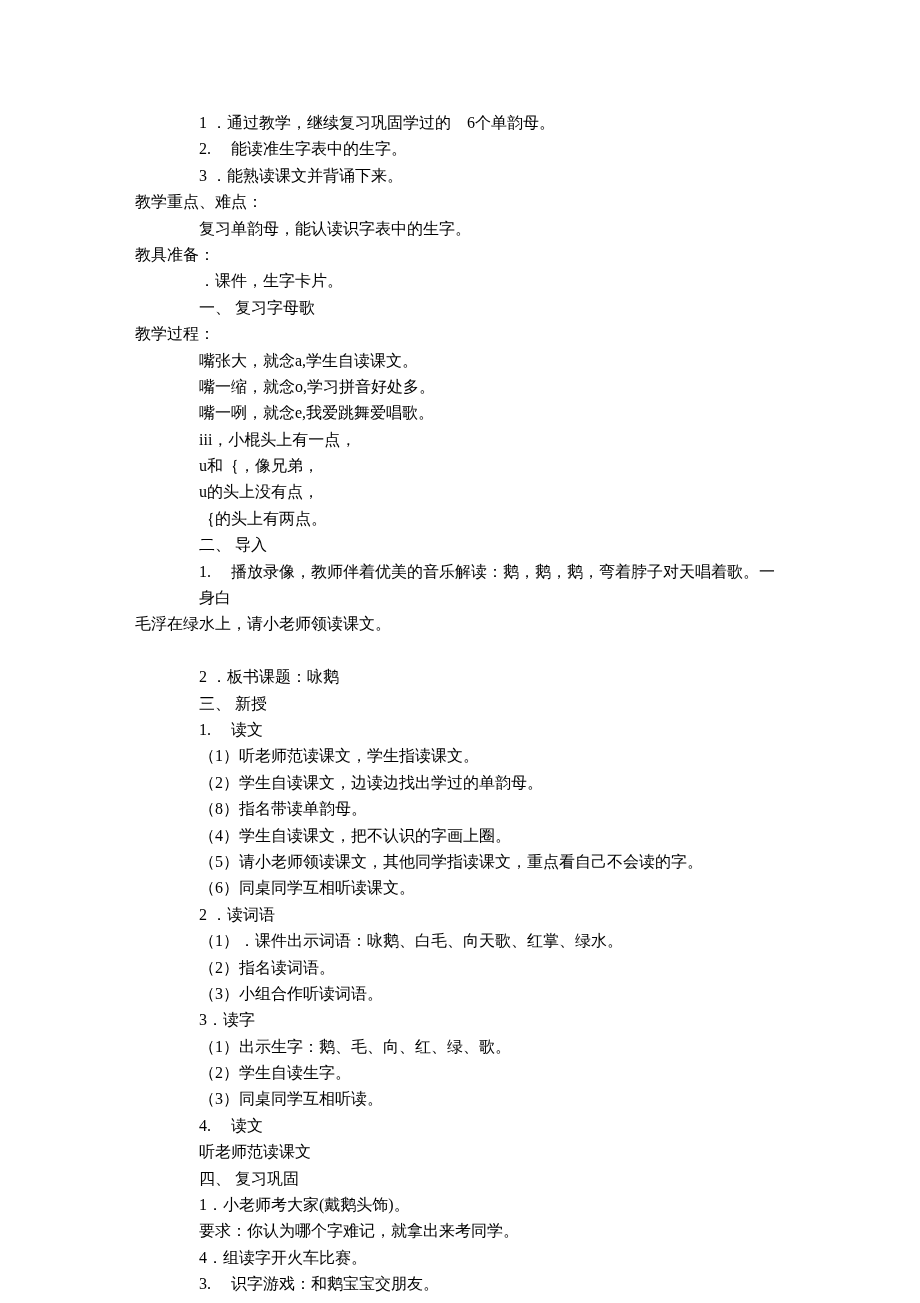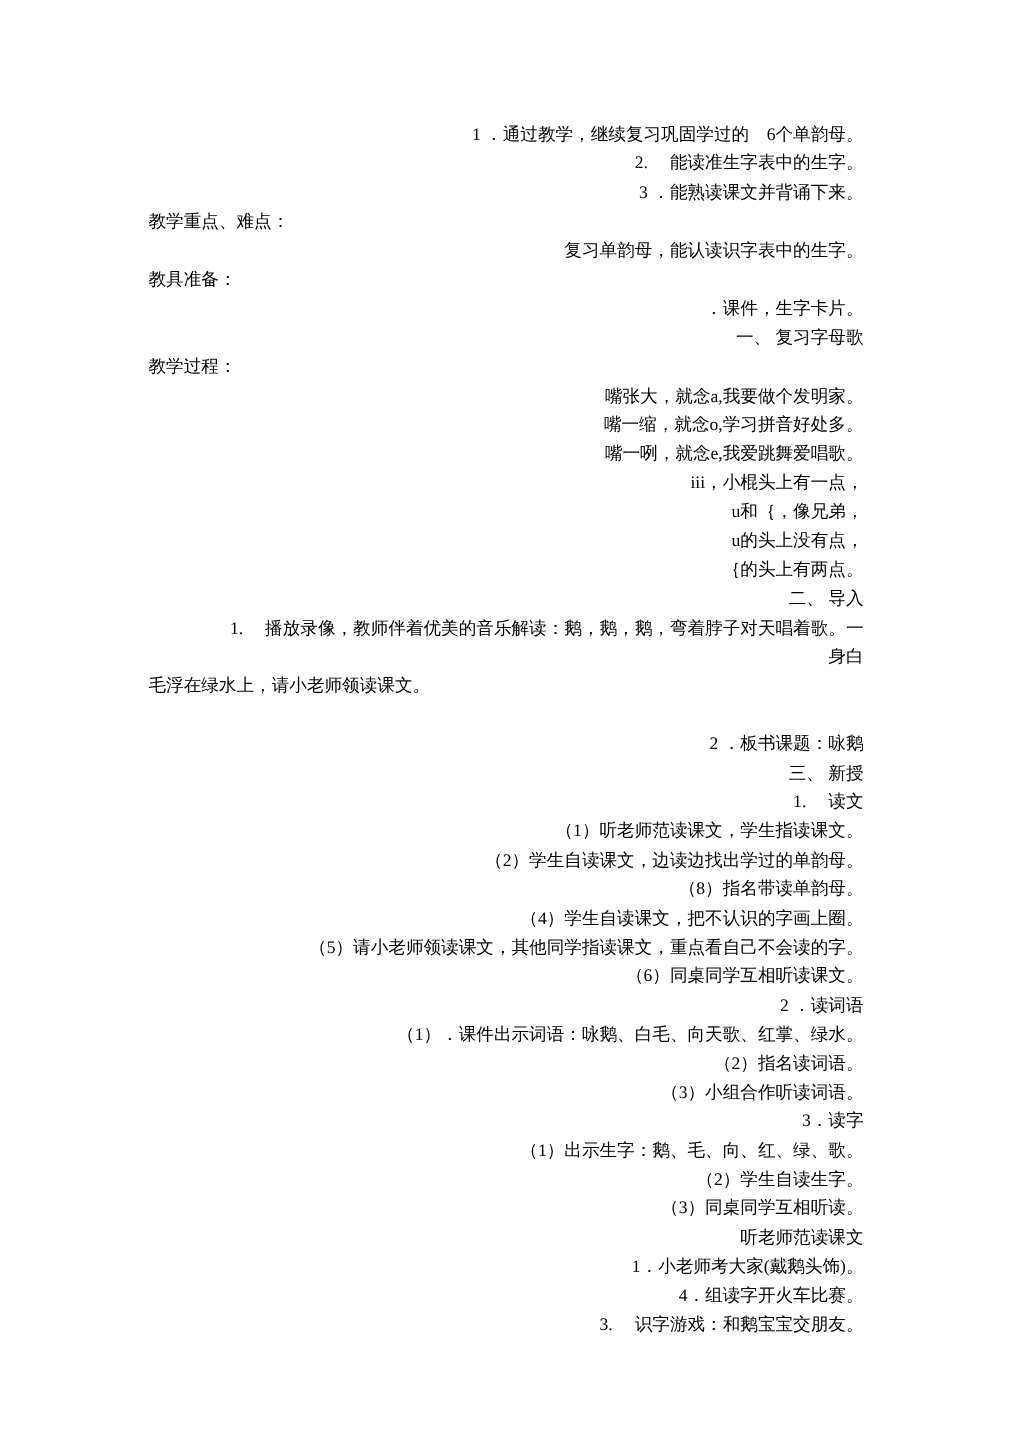--- a/index.html
+++ b/index.html
@@ -13,38 +13,38 @@
       line-height: 1.65;
       width: 920px;
     }
     .page {
       padding: 110px 135px 60px 135px;
     }
     .line {
       display: block;
       white-space: pre-wrap;
     }
-    .indent-2 { padding-left: 4em; text-align: right; }
+    .indent-2 { padding-left: 4em; }
     .blank-line { height: 1.65em; }
   </style>
 </head>
 <body>
 
 <div class="page">
   <div id="content">
       <div class="line indent-2">1 ．通过教学，继续复习巩固学过的　6个单韵母。</div>
       <div class="line indent-2">2.　 能读准生字表中的生字。</div>
       <div class="line indent-2">3 ．能熟读课文并背诵下来。</div>
       <div class="line ">教学重点、难点：</div>
       <div class="line indent-2">复习单韵母，能认读识字表中的生字。</div>
       <div class="line ">教具准备：</div>
       <div class="line indent-2">．课件，生字卡片。</div>
       <div class="line indent-2">一、 复习字母歌</div>
       <div class="line ">教学过程：</div>
-      <div class="line indent-2">嘴张大，就念a,我要做个发明家。</div>
+      <div class="line indent-2">嘴张大，就念a,学生自读课文。</div>
       <div class="line indent-2">嘴一缩，就念o,学习拼音好处多。</div>
       <div class="line indent-2">嘴一咧，就念e,我爱跳舞爱唱歌。</div>
       <div class="line indent-2">iii，小棍头上有一点，</div>
       <div class="line indent-2">u和｛，像兄弟，</div>
       <div class="line indent-2">u的头上没有点，</div>
       <div class="line indent-2">｛的头上有两点。</div>
       <div class="line indent-2">二、 导入</div>
       <div class="line indent-2">1.　 播放录像，教师伴着优美的音乐解读：鹅，鹅，鹅，弯着脖子对天唱着歌。一身白</div>
       <div class="line ">毛浮在绿水上，请小老师领读课文。</div>
       <div class="blank-line"></div>
@@ -58,18 +58,21 @@
       <div class="line indent-2">（5）请小老师领读课文，其他同学指读课文，重点看自己不会读的字。</div>
       <div class="line indent-2">（6）同桌同学互相听读课文。</div>
       <div class="line indent-2">2 ．读词语</div>
       <div class="line indent-2">（1）．课件出示词语：咏鹅、白毛、向天歌、红掌、绿水。</div>
       <div class="line indent-2">（2）指名读词语。</div>
       <div class="line indent-2">（3）小组合作听读词语。</div>
       <div class="line indent-2">3．读字</div>
       <div class="line indent-2">（1）出示生字：鹅、毛、向、红、绿、歌。</div>
       <div class="line indent-2">（2）学生自读生字。</div>
       <div class="line indent-2">（3）同桌同学互相听读。</div>
+      <div class="line indent-2">4.　 读文</div>
       <div class="line indent-2">听老师范读课文</div>
+      <div class="line indent-2">四、 复习巩固</div>
       <div class="line indent-2">1．小老师考大家(戴鹅头饰)。</div>
+      <div class="line indent-2">要求：你认为哪个字难记，就拿出来考同学。</div>
       <div class="line indent-2">4．组读字开火车比赛。</div>
       <div class="line indent-2">3.　 识字游戏：和鹅宝宝交朋友。</div>
     </div>
 </div>
 
 </body></html>

